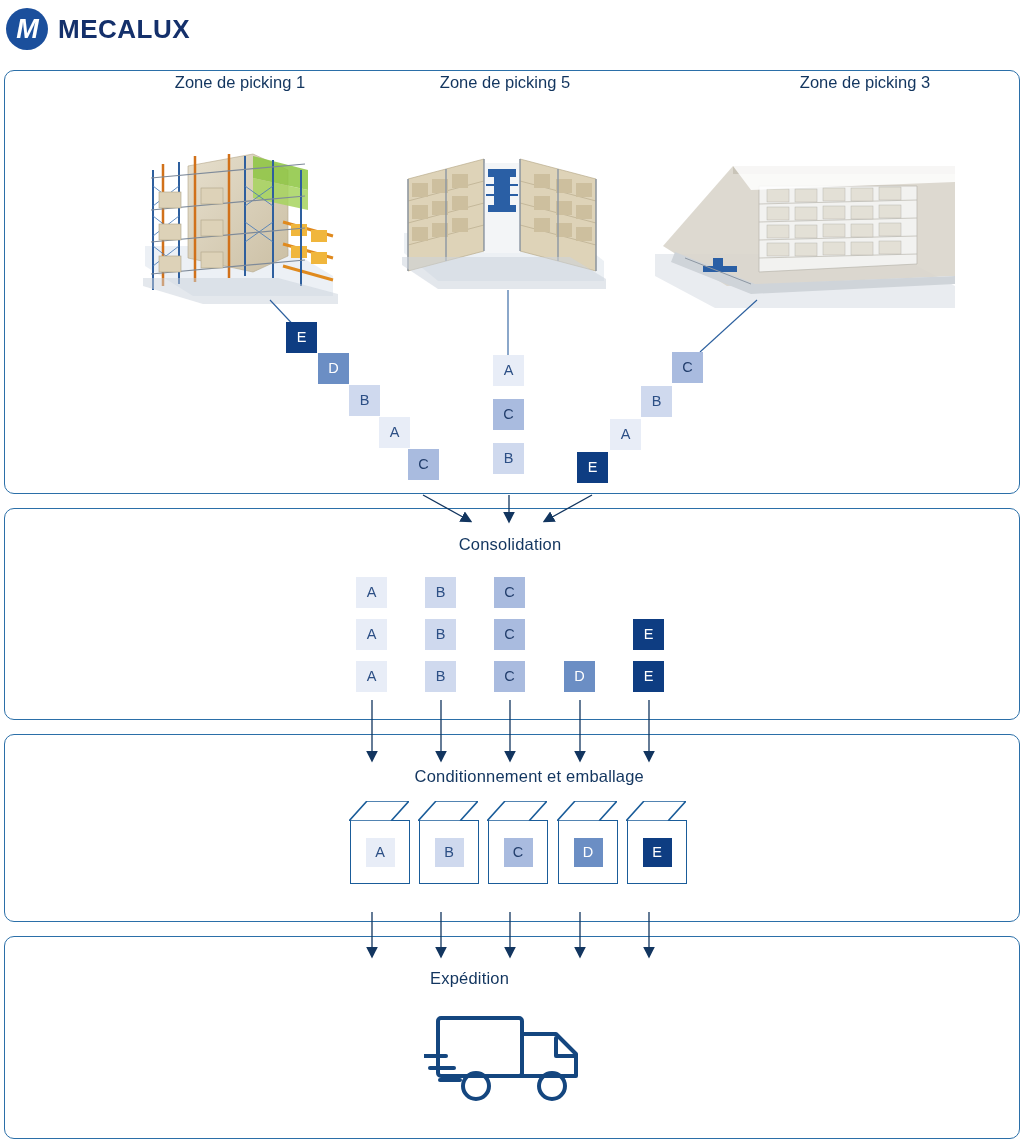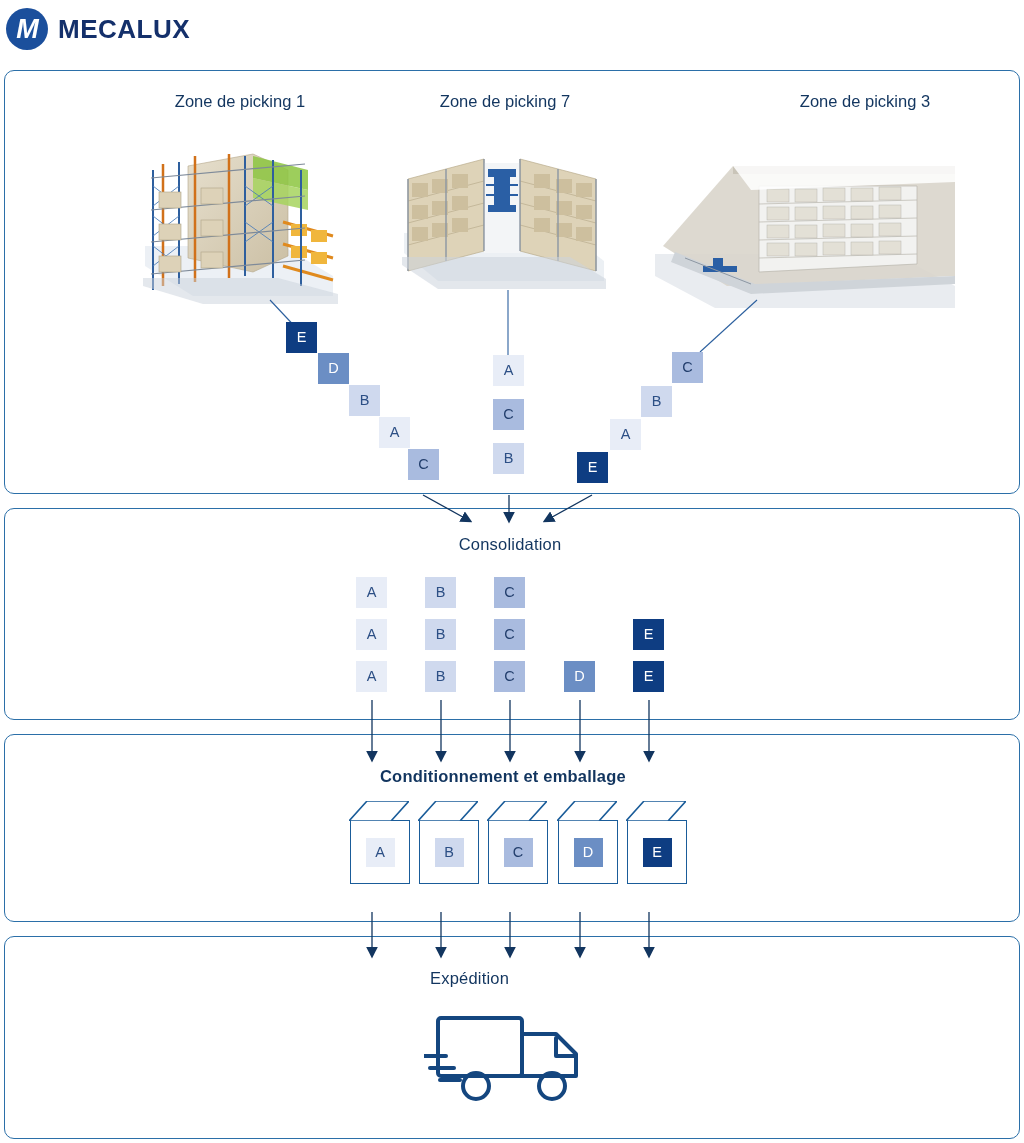--- a/index.html
+++ b/index.html
@@ -59,21 +59,21 @@
     position: absolute;
     color: #12355f;
     font-size: 16.5px;
     white-space: nowrap;
     letter-spacing: 0.2px;
   }
 
   
   .zone-title {
     position: absolute;
-    top: 92px;
+    top: 73px;
     color: #12355f;
     font-size: 16.5px;
     text-align: center;
     white-space: nowrap;
   }
   #zone-title-0 { left: 120px; width: 240px; }
   #zone-title-1 { left: 385px; width: 240px; }
   #zone-title-2 { left: 745px; width: 240px; }
 
   
@@ -153,21 +153,21 @@
     </div>
     <div class="logo-text">MECALUX</div>
   </div>
 
   <div class="panel" id="panel-picking"></div>
   <div class="panel" id="panel-consolidation"></div>
   <div class="panel" id="panel-packaging"></div>
   <div class="panel" id="panel-shipping"></div>
 
   <div class="zone-title" id="zone-title-0">Zone de picking 1</div>
-  <div class="zone-title" id="zone-title-1">Zone de picking 7</div>
+  <div class="zone-title" id="zone-title-1">Zone de picking 5</div>
   <div class="zone-title" id="zone-title-2">Zone de picking 3</div>
 
   <div class="illus" id="illus-0">
     <svg width="210" height="182" viewBox="0 0 210 182">
       <defs>
         <linearGradient id="g1" x1="0" y1="0" x2="1" y2="1">
           <stop offset="0%" stop-color="#e6dfcd"></stop>
             <stop offset="100%" stop-color="#cbbfa4"></stop>
         </linearGradient>
       </defs>
@@ -419,21 +419,21 @@
 
   <div class="tile t-c" style="left:494px; top:577px;">C</div>
   <div class="tile t-c" style="left:494px; top:619px;">C</div>
   <div class="tile t-c" style="left:494px; top:661px;">C</div>
 
   <div class="tile t-d" style="left:564px; top:661px;">D</div>
 
   <div class="tile t-e" style="left:633px; top:619px;">E</div>
   <div class="tile t-e" style="left:633px; top:661px;">E</div>
 
-  <div class="panel-title" style="left:380px; top:767px; width:264px; text-align:left;font-weight:bold;">Conditionnement et emballage</div>
+  <div class="panel-title" style="left:380px; top:767px; width:264px; text-align:right;">Conditionnement et emballage</div>
 
   <div class="boxrow">
 
     <div class="box3d" style="left:28px;">
       <svg class="box-lid" viewBox="0 0 60 20" preserveAspectRatio="none">
         <polygon points="0,20 18,0 60,0 42,20" fill="#ffffff" stroke="#1a5c99" stroke-width="1.6"></polygon>
       </svg>
       <div class="box-tile t-a">A</div>
     </div>
 

